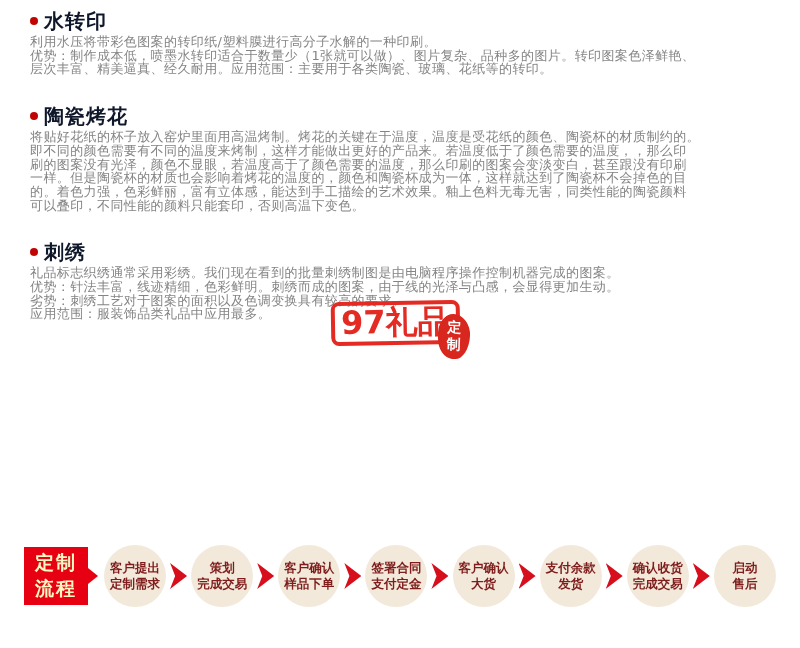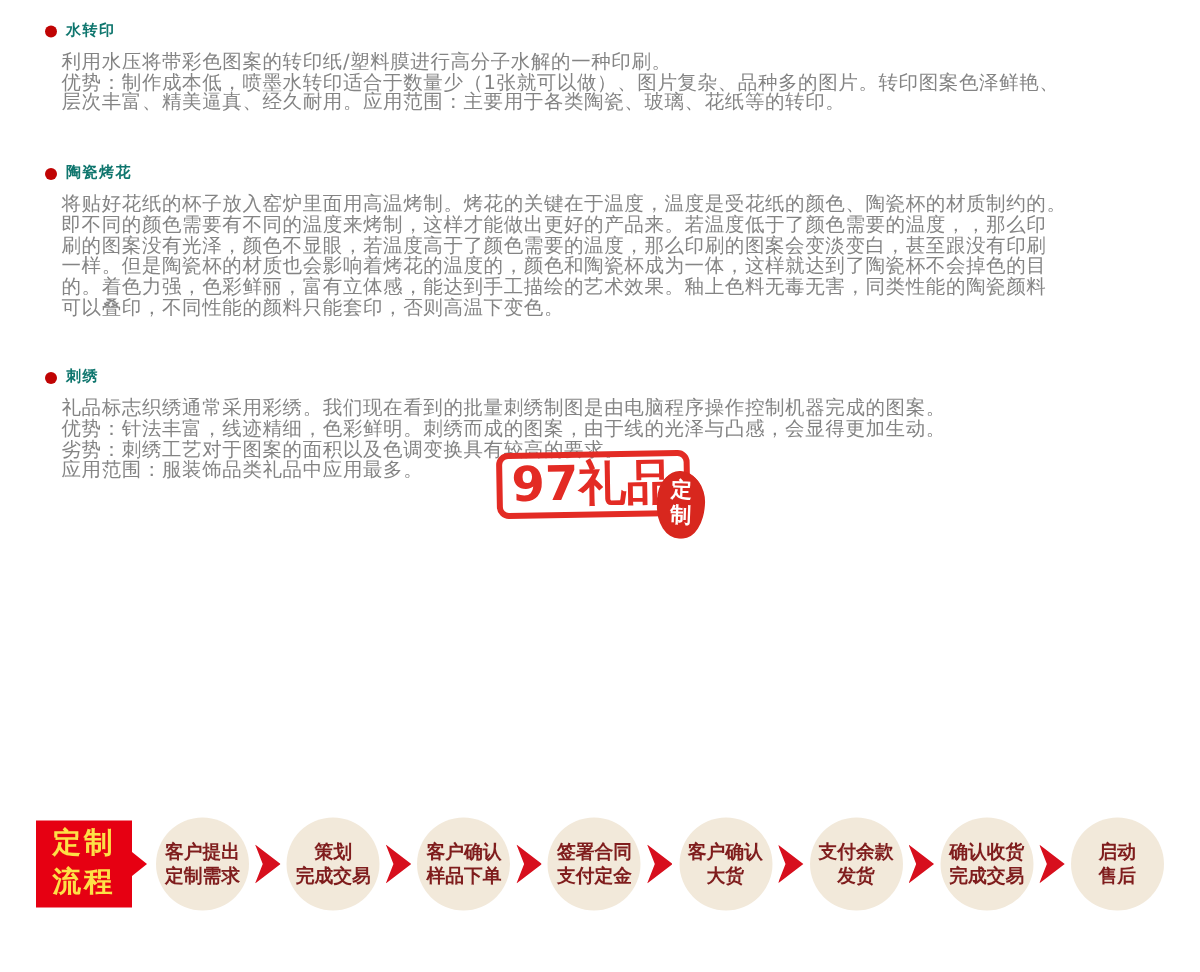--- a/index.html
+++ b/index.html
@@ -7,24 +7,24 @@
     width:800px;height:648px;position:relative;overflow:hidden;
     background:#ffffff;
     font-family:"DejaVu Sans","Liberation Sans",sans-serif;
   }
   
   .content{position:absolute;top:14px;left:30px;width:752px;}
   .section{margin-bottom:33px;}
   .section:nth-child(4){margin-bottom:40px;}
   .sec-head{display:flex;align-items:center;gap:6px;margin-bottom:7px;height:14px;}
   .bullet{width:8px;height:8px;border-radius:50%;background:#c00404;flex:0 0 auto;}
-  .sec-title{color:#0f766e;font-weight:bold;font-size:10px;line-height:14px;letter-spacing:1px;}
+  .sec-title{color:#0f172a;font-weight:bold;font-size:20px;line-height:14px;letter-spacing:1px;}
   .sec-body{
     color:#848484;font-size:13px;line-height:13.7px;letter-spacing:.4px;
-    white-space:pre-line;margin-left:11px;
+    white-space:pre-line;
   }
   
   .wm-logo{
     position:absolute;left:331px;top:301px;z-index:5;
     border:4px solid #e32b24;border-radius:8px;
     color:#e32b24;font-weight:bold;font-size:32px;line-height:1;
     padding:1px 6px 3px;transform:rotate(-1deg);
   }
   .wm-seal{
     position:absolute;left:439px;top:314px;z-index:5;
@@ -35,21 +35,21 @@
     box-shadow:1px 1px 0 #d8271e,-1px 1px 0 #d8271e;
     transform:rotate(2deg);
   }
   
   .flow{
     position:absolute;left:24px;top:545px;width:752px;
     display:flex;align-items:center;
   }
   .flow-box{
     position:relative;flex:0 0 auto;
-    width:64px;height:58px;background:#e60012;color:#fde047;
+    width:64px;height:58px;background:#e60012;color:#fef9c3;
     font-size:19px;font-weight:bold;line-height:1.35;letter-spacing:2px;
     display:flex;align-items:center;justify-content:center;text-align:center;
     white-space:pre-line;
   }
   .flow-box::after{
     content:"";position:absolute;left:100%;top:50%;transform:translateY(-50%);
     border-left:10px solid #e60012;border-top:8px solid transparent;border-bottom:8px solid transparent;
   }
   .steps{flex:1;display:flex;align-items:center;justify-content:space-between;margin-left:16px;}
   .step{

